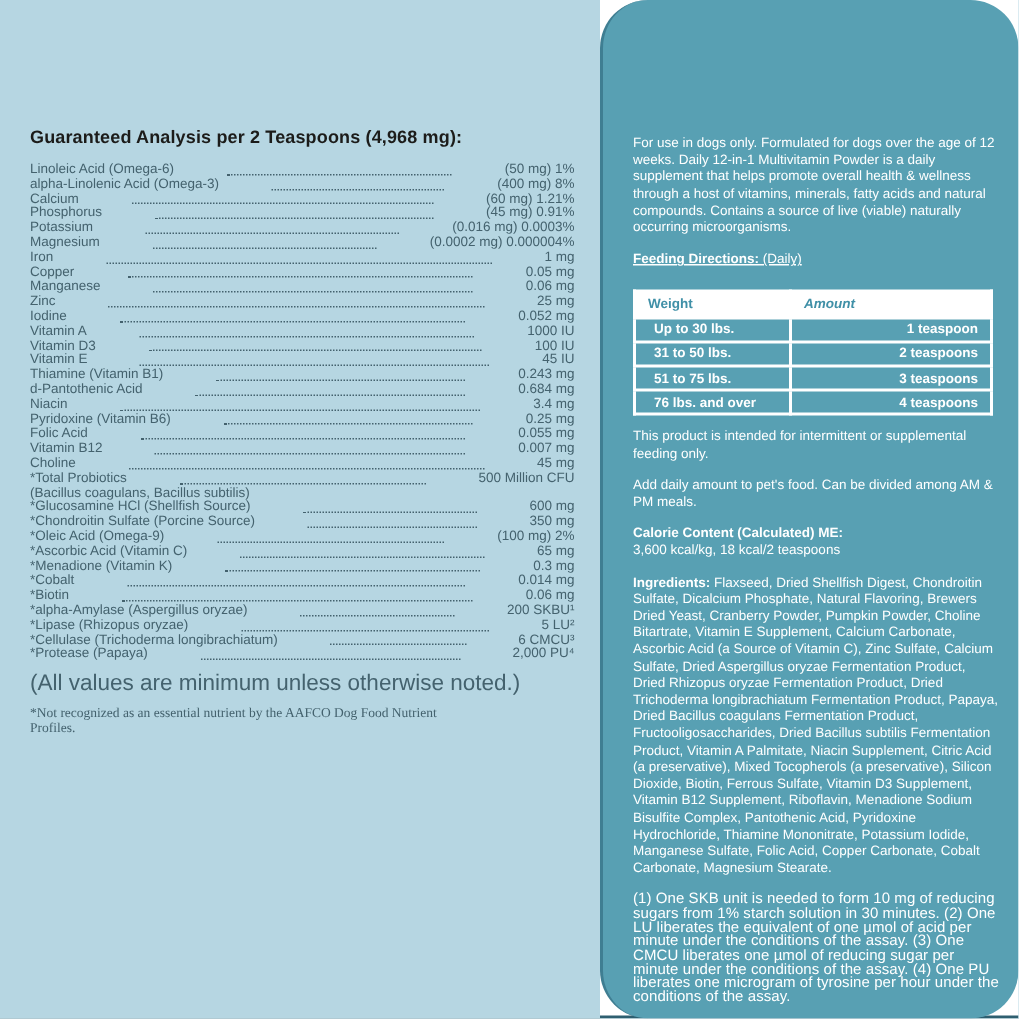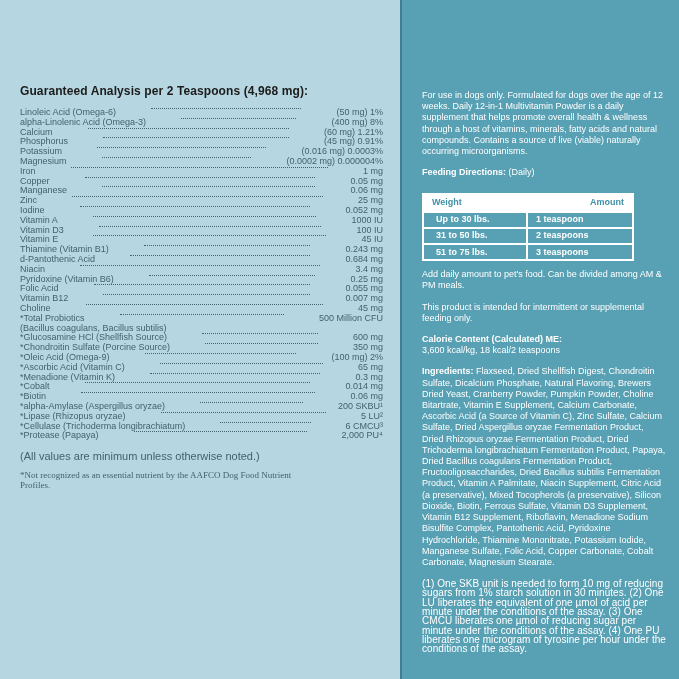--- a/index.html
+++ b/index.html
@@ -8,42 +8,42 @@
   }
   *{margin:0;padding:0;box-sizing:border-box;}
   html,body{width:679px;height:679px;}
   body{font-family:"Liberation Sans",sans-serif;}
   .label{display:flex;width:679px;height:679px;overflow:hidden;box-shadow:inset 0 -2px 0 var(--edge);}
 
   
   .panel-left{width:400px;height:100%;background:var(--left-bg);padding:84px 17px 0 20px;color:var(--left-ink);}
   .ga-title{font-size:12px;font-weight:bold;color:var(--title-ink);letter-spacing:.1px;margin-bottom:10px;}
   .ga-list{font-size:9px;}
-  .ga-row{display:flex;align-items:flex-start;line-height:9.8px;height:9.8px;white-space:nowrap;gap:33px;}
+  .ga-row{display:flex;align-items:flex-end;line-height:9.8px;height:9.8px;white-space:nowrap;gap:33px;}
   .ga-name{flex:0 0 auto;}
   .ga-dots{flex:1 1 auto;border-bottom:1px dotted var(--left-ink);margin:0 2px 1px 2px;min-width:6px;}
   .ga-value{flex:0 0 auto;}
   .ga-note{line-height:9.8px;height:auto;}
   .ga-note:empty{display:none;}
-  .min-note{font-size:11px;line-height:10px;margin-top:10px;}
+  .min-note{font-size:15px;line-height:10px;margin-top:10px;}
   .aafco-note{font-size:9px;line-height:10px;margin-top:9px;width:300px;font-family:Liberation Serif, serif;}
 
   
   .panel-right{flex:1;height:100%;background:var(--right-bg);border-left:2px solid var(--divider);
-               padding:90px 12px 0 20px;color:var(--right-ink);font-size:9px;line-height:11.2px;}
+               padding:90px 12px 0 20px;color:var(--right-ink);font-size:9px;line-height:11.2px;border-radius:32px;}
   .p-block{margin:0 0 10px 0;}
   .rp-heading{font-weight:bold;}
-  .feed-head{margin:0 0 6px 0;}
-  table.feeding{border-collapse:collapse;width:212px;margin:15px 0 8px 0;border:2px solid #fff;font-size:9px;}
+  .feed-head{margin:0 0 6px 0;text-decoration:underline;}
+  table.feeding{border-collapse:collapse;width:240px;margin:15px 0 8px 0;border:2px solid #fff;font-size:9px;}
   table.feeding th{background:#fff;color:var(--table-head-ink);font-weight:bold;border:2px solid #fff;padding:2px 8px;height:14px;}
   table.feeding th:first-child{text-align:left;}
-  table.feeding th:last-child{text-align:right;}
+  table.feeding th:last-child{text-align:left;font-style:italic;}
   table.feeding td{border:2px solid #fff;padding:1.5px 8px;font-weight:bold;height:13px;}
   table.feeding td:first-child{text-align:left;width:104px;padding-left:12px;}
-  table.feeding td:last-child{text-align:left;}
+  table.feeding td:last-child{text-align:right;}
   .cal-val{margin:0 0 10px 0;}
   .assay-notes{font-size:10px;line-height:9.3px;margin-top:11px;letter-spacing:.05px;}
 </style>
 </head>
 <body>
 
 <div class="label">
 
   <div class="panel-left">
     <div class="ga-title">Guaranteed Analysis per 2 Teaspoons (4,968 mg):</div>
@@ -375,25 +375,29 @@
           <tr>
             <td>31 to 50 lbs.</td>
             <td>2 teaspoons</td>
           </tr>
 
           <tr>
             <td>51 to 75 lbs.</td>
             <td>3 teaspoons</td>
           </tr>
 
+          <tr>
+            <td>76 lbs. and over</td>
+            <td>4 teaspoons</td>
+          </tr>
         </tbody>
     </table>
 
+    <p class="p-block">This product is intended for intermittent or supplemental feeding only.</p>
     <p class="p-block">Add daily amount to pet's food. Can be divided among AM &amp; PM meals.</p>
-    <p class="p-block">This product is intended for intermittent or supplemental feeding only.</p>
 
     <p class="rp-heading">Calorie Content (Calculated) ME:</p>
     <p class="cal-val">3,600 kcal/kg, 18 kcal/2 teaspoons</p>
 
     <p><span class="rp-heading">Ingredients:</span><span> Flaxseed, Dried Shellfish Digest, Chondroitin Sulfate, Dicalcium Phosphate, Natural Flavoring, Brewers Dried Yeast, Cranberry Powder, Pumpkin Powder, Choline Bitartrate, Vitamin E Supplement, Calcium Carbonate, Ascorbic Acid (a Source of Vitamin C), Zinc Sulfate, Calcium Sulfate, Dried Aspergillus oryzae Fermentation Product, Dried Rhizopus oryzae Fermentation Product, Dried Trichoderma longibrachiatum Fermentation Product, Papaya, Dried Bacillus coagulans Fermentation Product, Fructooligosaccharides, Dried Bacillus subtilis Fermentation Product, Vitamin A Palmitate, Niacin Supplement, Citric Acid (a preservative), Mixed Tocopherols (a preservative), Silicon Dioxide, Biotin, Ferrous Sulfate, Vitamin D3 Supplement, Vitamin B12 Supplement, Riboflavin, Menadione Sodium Bisulfite Complex, Pantothenic Acid, Pyridoxine Hydrochloride, Thiamine Mononitrate, Potassium Iodide, Manganese Sulfate, Folic Acid, Copper Carbonate, Cobalt Carbonate, Magnesium Stearate.</span></p>
 
     <p class="assay-notes">(1) One SKB unit is needed to form 10 mg of reducing sugars from 1% starch solution in 30 minutes. (2) One LU liberates the equivalent of one µmol of acid per minute under the conditions of the assay. (3) One CMCU liberates one µmol of reducing sugar per minute under the conditions of the assay. (4) One PU liberates one microgram of tyrosine per hour under the conditions of the assay.</p>
   </div>
 </div>
 

